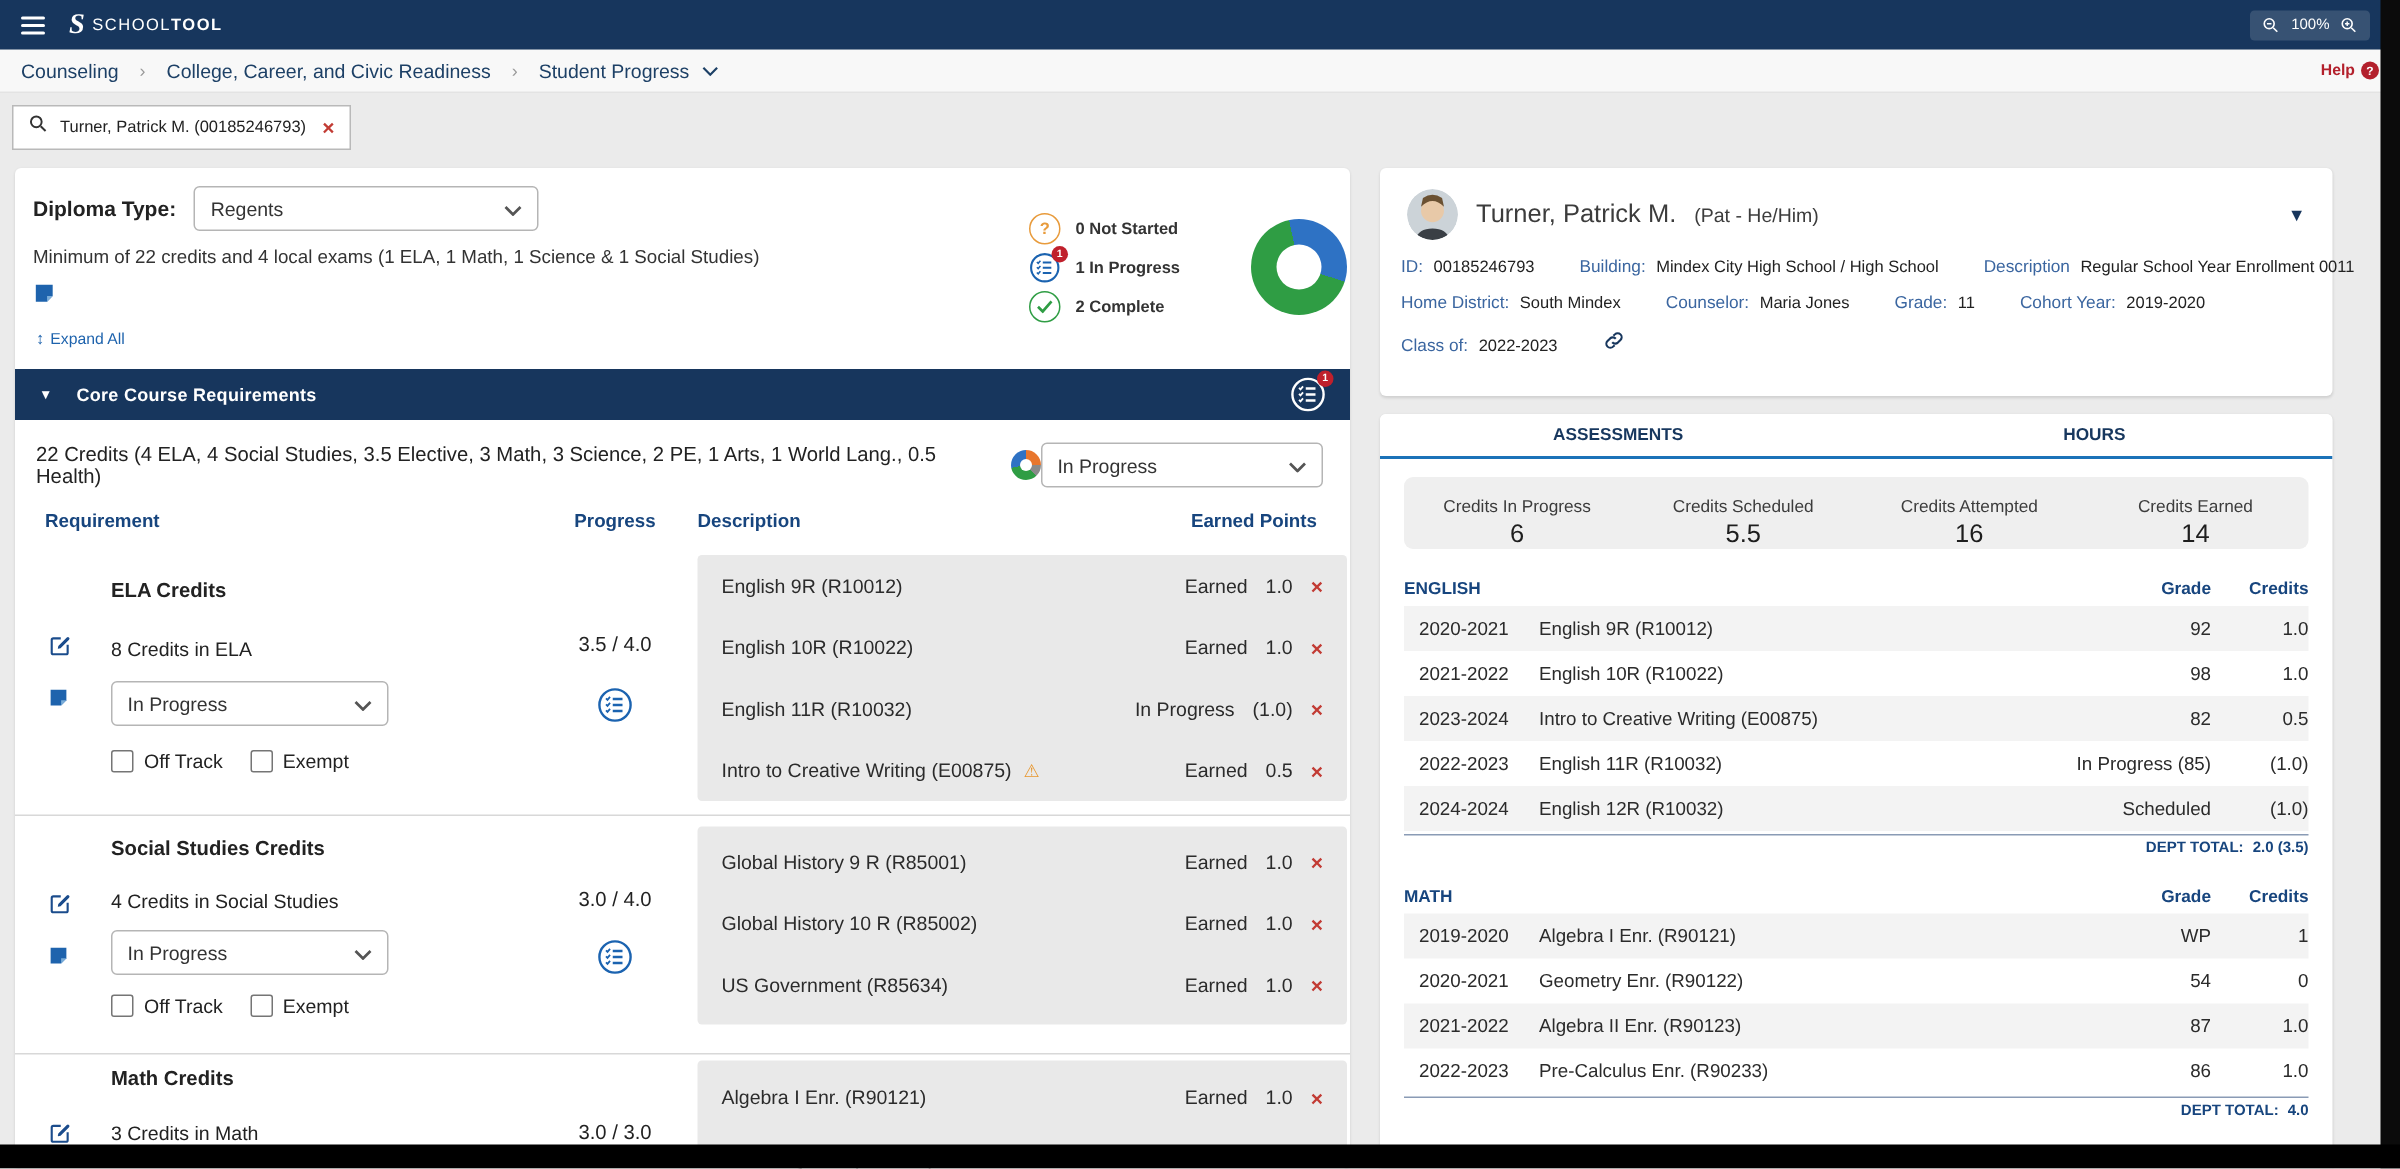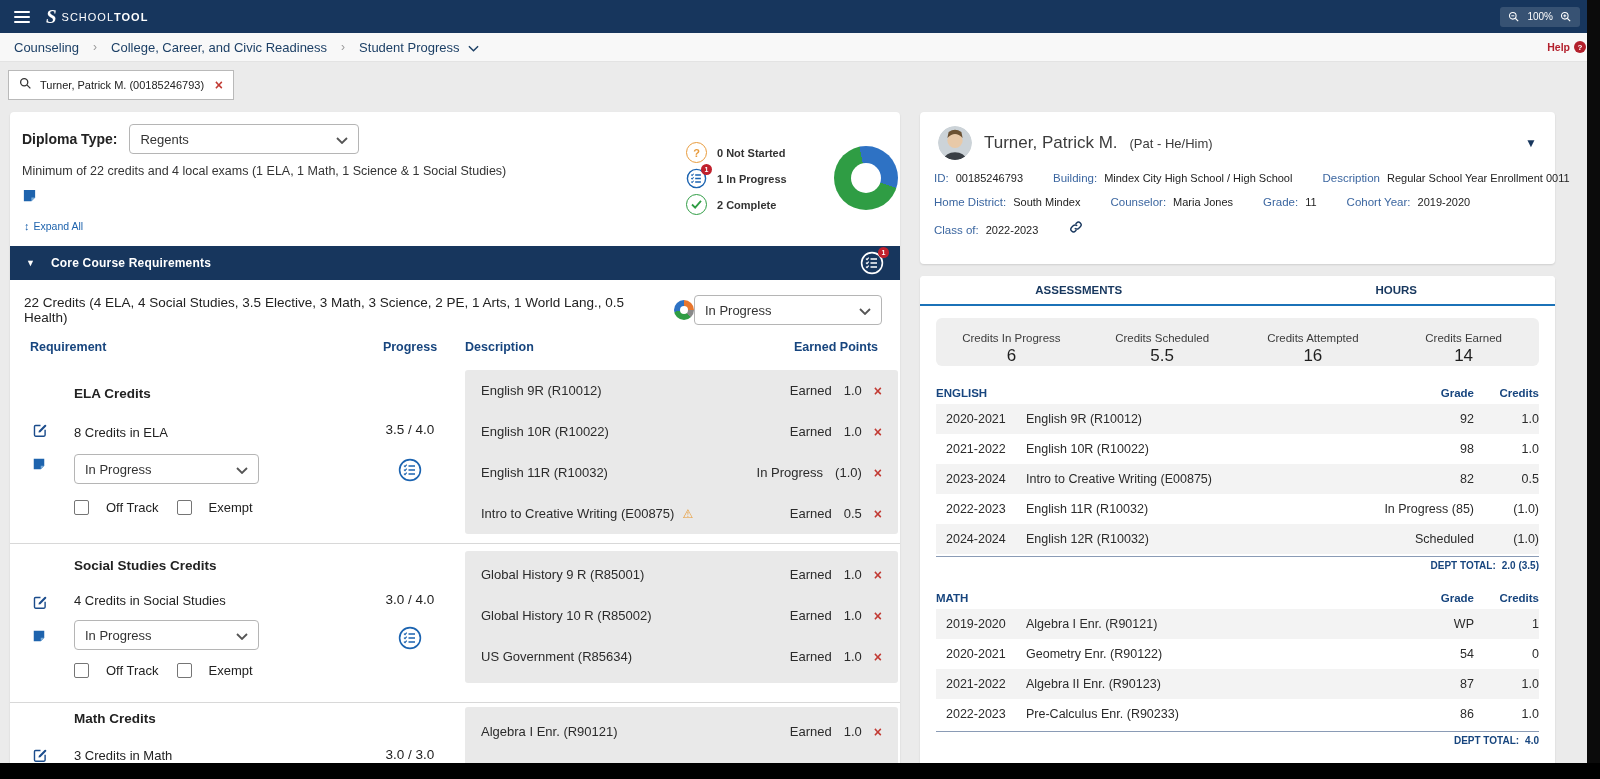--- a/index.html
+++ b/index.html
@@ -94,21 +94,21 @@
   .icons-col { position:absolute; left:22px; top:58px; display:flex; flex-direction:column; gap:14px; }
   .sec-math .icons-col { top:44px; }
   .ic-edit { color:#1b4c8c; cursor:pointer; }
   .body-col { position:absolute; left:64px; top:0; width:290px; padding-top:22px; }
   .req-title { font-size:13.5px; font-weight:700; color:#222; margin-bottom:24px; }
   .sec-math .body-col { padding-top:8px; }
   .sec-math .req-title { margin-bottom:22px; }
   .req-sub { font-size:13px; color:#222; margin-bottom:14px; }
   .sel-status { width:185px; margin-bottom:16px; }
   .check-row { display:flex; gap:18px; align-items:center; }
-  .check-item { display:flex; gap:17px; align-items:flex-end; font-size:13px; color:#222; }
+  .check-item { display:flex; gap:7px; align-items:flex-end; font-size:13px; color:#222; }
   .check-item input { appearance:none; -webkit-appearance:none; width:15px; height:15px; border:1.5px solid #757575; border-radius:2px; background:#fff; cursor:pointer; }
   .prog-val { position:absolute; left:365px; width:70px; text-align:center; top:58px; font-size:13.5px; color:#222; }
   .sec-math .prog-val { top:44px; }
   .prog-icon { position:absolute; left:365px; width:70px; top:94px; display:flex; justify-content:center; cursor:pointer; }
 
   .desc-box { position:absolute; left:455px; right:2px; background:#e9e9e9; border-radius:3px; }
   .sec-ela .desc-box { top:6px; height:164px; }
   .sec-ss  .desc-box { top:7px; height:132px; padding-top:3px; }
   .sec-math .desc-box { top:4px; height:120px; padding-top:4px; }
   .course-row { height:41px; display:flex; align-items:center; padding:0 16px; }

